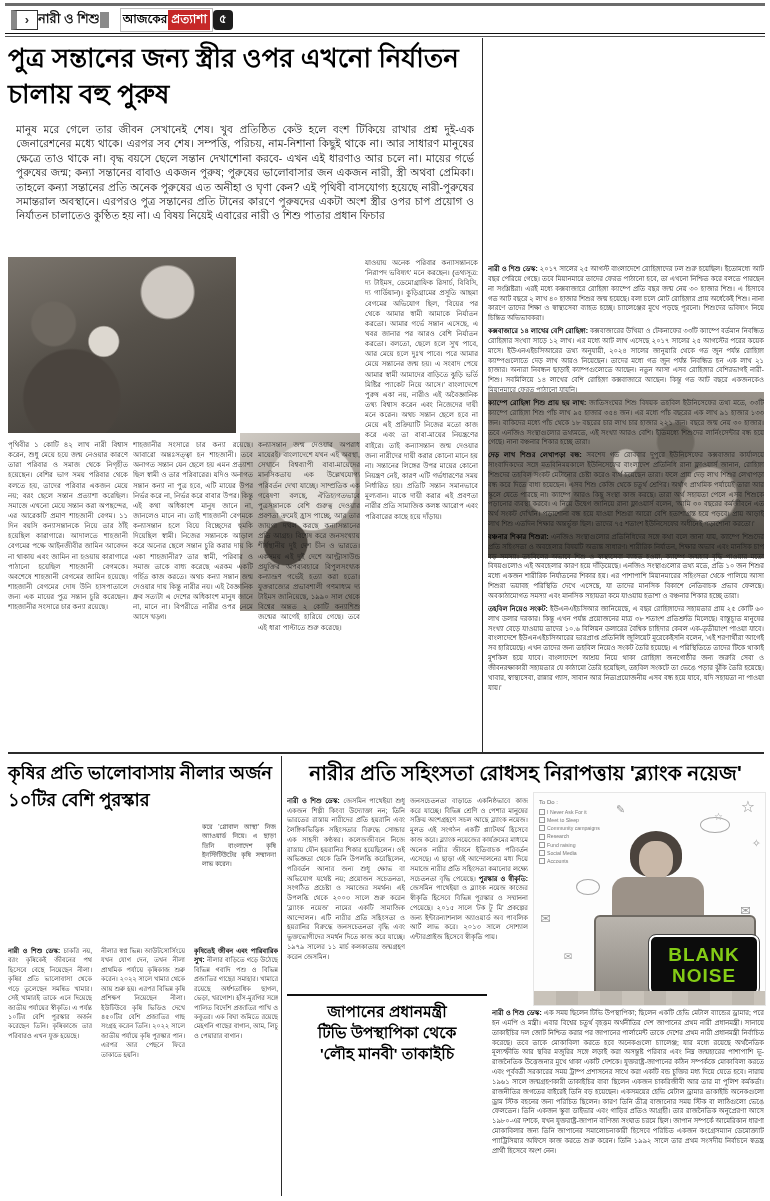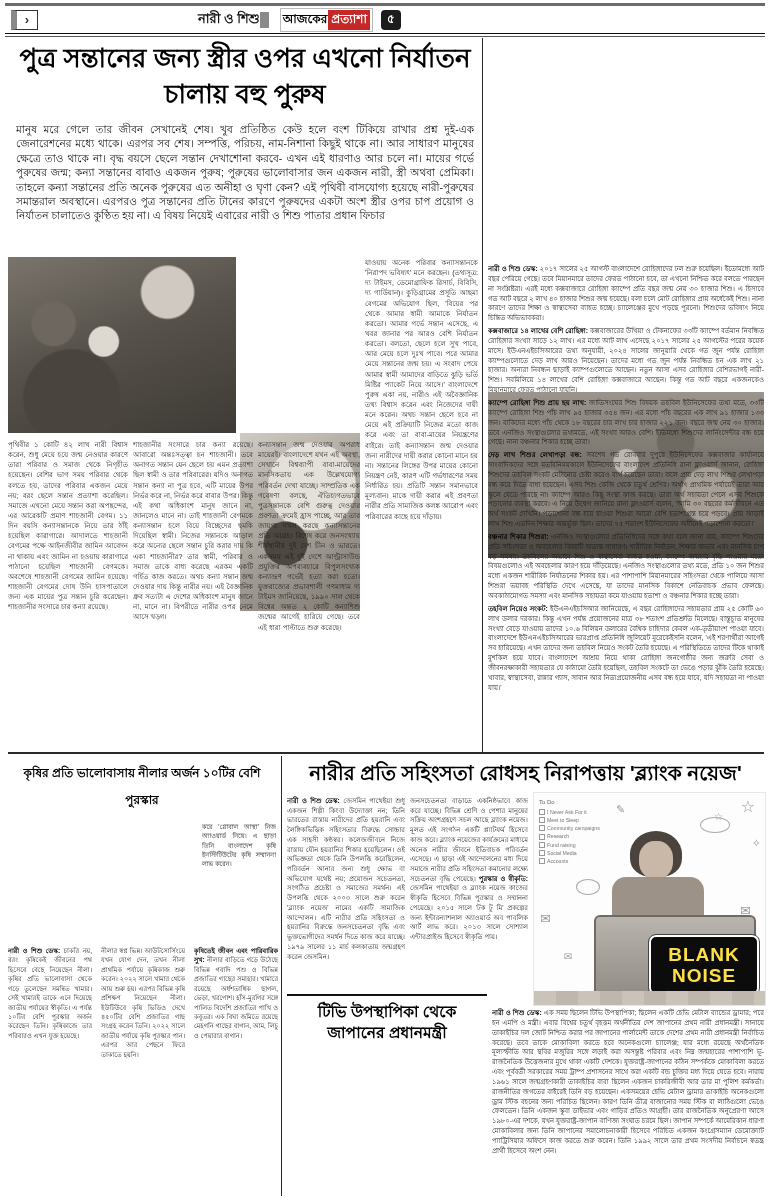--- a/index.html
+++ b/index.html
@@ -5,38 +5,38 @@
   html,body{margin:0;padding:0;background:#e9e9e9;}
   .page{position:relative;width:770px;height:1201px;background:#ffffff;margin:0 auto;
         font-family:"Liberation Sans","DejaVu Sans",sans-serif;color:#111;overflow:hidden;
         border-right:2px solid #9a9a9a;border-bottom:2px solid #9a9a9a;}
   
   .hdr{position:absolute;left:5px;right:5px;top:3px;height:27px;display:flex;align-items:center;
        border-top:3px solid #6b6b6b;border-bottom:1px solid #111;}
   .hdr:after{content:"";position:absolute;left:0;right:0;bottom:-4px;border-bottom:1px solid #555;}
   .nav-box{width:20px;height:18px;border:1px solid #333;border-left:6px solid #888;display:flex;align-items:center;
            justify-content:center;font-size:13px;font-weight:bold;color:#333;margin-left:6px;cursor:pointer;}
-  .sec-title{font-weight:bold;font-size:13px;margin-left:160px;}
+  .sec-title{font-weight:bold;font-size:13px;}
   .dateline{font-size:11px;font-weight:bold;margin:0 auto;}
-  .brand{display:flex;align-items:center;gap:3px;margin-right:8px;}
+  .brand{display:flex;align-items:center;gap:3px;margin-right:0;}
   .gray-tab{display:inline-block;width:9px;height:16px;background:#8a8a8a;margin-right:8px;}
   .brand-frame{border:1px solid #bbb;padding:1px 2px;display:flex;align-items:center;background:#fff;}
   .brand-black{font-weight:bold;font-size:12px;color:#000;}
   .brand-red{font-weight:bold;font-size:12px;color:#fff;background:#c62828;padding:0 3px;margin-left:1px;}
   .pagenum{width:20px;height:20px;background:#1c1c1c;color:#fff;border-radius:4px;display:flex;
            align-items:center;justify-content:center;font-size:12px;font-weight:bold;margin-right:2px;}
   
   .abs{position:absolute;}
   .bt{font-size:7px;line-height:1.45;text-align:justify;color:#1c1c1c;overflow:hidden;}
   .bt b{font-weight:bold;color:#000;}
   .photo{background:#8f8f8f;overflow:hidden;position:relative;}
   .vrule{position:absolute;width:1px;background:#2b2b2b;}
   .hrule{position:absolute;height:2px;background:#2b2b2b;}
   
-  .f-head{left:8px;top:40px;width:474px;font-size:26px;line-height:36px;font-weight:bold;text-align:center;color:#000;}
+  .f-head{left:8px;top:40px;width:474px;font-size:26px;line-height:36px;font-weight:bold;text-align:left;color:#000;}
   .f-lead{left:16px;top:122px;width:458px;height:130px;font-size:10.5px;line-height:14.4px;text-align:justify;
           color:#161616;overflow:hidden;}
   .photo-village{left:8px;top:257px;width:228px;height:176px;
      background:radial-gradient(circle at 70% 20%,#cfc9c2 0 12%,transparent 13%),
                 radial-gradient(circle at 42% 48%,#ddd8d0 0 9%,transparent 10%),
                 radial-gradient(circle at 20% 38%,#6d675f 0 10%,transparent 11%),
                 radial-gradient(circle at 28% 80%,#4a443e 0 22%,transparent 23%),
                 linear-gradient(160deg,#7a746c 0%,#57524b 45%,#3e3a35 100%);}
   .photo-baby{left:240px;top:257px;width:120px;height:178px;
      background:radial-gradient(circle at 38% 62%,#4c4741 0 16%,transparent 17%),
@@ -46,40 +46,40 @@
   .photo-crowd{left:488px;top:38px;width:276px;height:166px;
      background:radial-gradient(circle at 50% 42%,#bdb7af 0 7%,transparent 8%),
                 radial-gradient(circle at 22% 60%,#8f8981 0 9%,transparent 10%),
                 radial-gradient(circle at 80% 62%,#a79f96 0 11%,transparent 12%),
                 radial-gradient(circle at 68% 30%,#6e6961 0 8%,transparent 9%),
                 linear-gradient(180deg,#9b958d 0%,#6f6a63 55%,#4a463f 100%);}
   .r-head{left:488px;top:208px;width:276px;font-size:18.5px;line-height:25px;font-weight:bold;text-align:center;color:#000;}
   .r-body{left:488px;top:264px;width:276px;height:486px;font-size:6.8px;}
   .r-body p{margin:0 0 3px 0;}
   
-  .n-head{left:8px;top:760px;width:268px;font-size:12px;line-height:27px;font-weight:bold;text-align:center;color:#000;}
+  .n-head{left:8px;top:760px;width:268px;font-size:18px;line-height:27px;font-weight:bold;color:#000;}
   .n-side{left:202px;top:822px;width:74px;height:120px;font-size:6.4px;}
   .n-col{top:946px;width:84px;height:248px;font-size:6.5px;}
   
   .b-head{left:287px;top:760px;width:477px;font-size:20px;line-height:26px;font-weight:bold;text-align:center;color:#000;}
   .b-col{top:796px;width:118px;height:194px;font-size:6.7px;}
   .illus{left:533px;top:792px;width:231px;height:212px;background:#fdfdfd;border:1px solid #e6e6e6;}
   .doodle{position:absolute;color:#9a9a9a;font-size:13px;}
   .todo{position:absolute;left:5px;top:5px;width:72px;font-size:5.2px;color:#777;line-height:1.55;}
   .todo .tt{font-size:6px;color:#666;margin-bottom:1px;}
   .todo-row{display:flex;align-items:center;gap:2px;}
   .cbx{display:inline-block;width:4px;height:4px;border:1px solid #999;flex:0 0 auto;}
   .woman-hair{position:absolute;left:96px;top:38px;width:52px;height:46px;background:#4b433d;border-radius:50% 50% 40% 40%;}
   .woman-face{position:absolute;left:105px;top:48px;width:34px;height:38px;background:#c9b8a8;border-radius:45%;}
   .woman-body{position:absolute;left:78px;top:84px;width:92px;height:70px;background:#9c9288;border-radius:14px 14px 0 0;}
   .laptop{position:absolute;left:60px;top:122px;width:158px;height:84px;background:linear-gradient(180deg,#b9b4ad,#8e8982);
           border:2px solid #6f6a63;border-radius:6px 6px 0 0;}
   .bn-box{position:absolute;right:6px;bottom:10px;width:106px;height:56px;background:#0c0c0c;border:2px solid #fff;
           outline:1px solid #444;border-radius:7px;display:flex;flex-direction:column;align-items:center;justify-content:center;}
-  .bn-box span{color:#fde047;font-weight:bold;font-size:19px;line-height:21px;letter-spacing:1px;font-family:"Liberation Sans",sans-serif;}
+  .bn-box span{color:#84cc16;font-weight:bold;font-size:19px;line-height:21px;letter-spacing:1px;font-family:"Liberation Sans",sans-serif;}
   .desk{position:absolute;left:0;bottom:0;width:100%;height:14px;background:repeating-linear-gradient(90deg,#c9c3ba 0 22px,#bdb7ae 22px 44px);}
   .bubble{position:absolute;width:22px;height:14px;border:1.5px solid #a8a8a8;border-radius:50%;}
   
   .j-box{left:287px;top:994px;width:200px;border-top:2px solid #111;}
   .j-head{width:200px;padding-top:5px;font-size:15.5px;line-height:21px;font-weight:bold;text-align:center;color:#000;}
   .j-body{left:492px;top:1008px;width:272px;height:188px;font-size:6.8px;}
 </style>
 </head>
 <body>
 
@@ -192,21 +192,22 @@
         <span>BLANK</span>
         <span>NOISE</span>
       </div>
       <div class="desk"></div>
     </div>
   </div>
 
   <div>
     <div class="abs j-box">
       <div class="j-head">
+        <div>জাপানের প্রধানমন্ত্রী</div>
         <div>টিভি উপস্থাপিকা থেকে</div>
-        <div>জাপানের প্রধানমন্ত্রী</div>
+        <div>'লৌহ মানবী' তাকাইচি</div>
       </div>
     </div>
 
     <div class="abs bt j-body"><b>নারী ও শিশু ডেস্ক:</b> <span>এক সময় ছিলেন টিভি উপস্থাপিকা; ছিলেন একটি হেভি মেটাল ব্যান্ডের ড্রামার; পরে হন এমপি ও মন্ত্রী। এবার বিশ্বের চতুর্থ বৃহত্তম অর্থনীতির দেশ জাপানের প্রথম নারী প্রধানমন্ত্রী। সানায়ে তাকাইচির দল জোট নিশ্চিত করার পর জাপানের পার্লামেন্ট তাকে দেশের প্রথম নারী প্রধানমন্ত্রী নির্বাচিত করেছে। তবে তাকে মোকাবিলা করতে হবে অনেকগুলো চ্যালেঞ্জ; যার মধ্যে রয়েছে অর্থনৈতিক মূল্যস্ফীতি আর স্থবির মজুরির সঙ্গে লড়াই করা অসন্তুষ্ট পরিবার এবং নিম্ন জন্মহারের পাশাপাশি ভূ-রাজনৈতিক উত্তেজনার মুখে থাকা একটি দেশকে। যুক্তরাষ্ট্র-জাপানের কঠিন সম্পর্ককে মোকাবিলা করতে এবং পূর্ববর্তী সরকারের সময় ট্রাম্প প্রশাসনের সাথে করা একটি বন্ড চুক্তির মধ্য দিয়ে যেতে হবে। নারায় ১৯৬১ সালে জন্মগ্রহণকারী তাকাইচির বাবা ছিলেন একজন চাকরিজীবী আর তার মা পুলিশ কর্মকর্তা। রাজনীতির জগতের বাইরেই তিনি বড় হয়েছেন। একসময়ের হেভি মেটাল ড্রামার তাকাইচি অনেকগুলো ড্রাম স্টিক বহনের জন্য পরিচিত ছিলেন। কারণ তিনি তীব্র বাজানোর সময় স্টিক বা লাঠিগুলো ভেঙে ফেলতেন। তিনি একজন স্কুবা ডাইভার এবং গাড়ির প্রতিও আগ্রহী। তার রাজনৈতিক অনুপ্রেরণা আসে ১৯৮০-এর দশকে, যখন যুক্তরাষ্ট্র-জাপান বাণিজ্য সংঘাত চরমে ছিল। জাপান সম্পর্কে আমেরিকান ধারণা মোকাবিলার জন্য তিনি জাপানের সমালোচনাকারী হিসেবে পরিচিত একজন কংগ্রেসম্যান ডেমোক্র্যাট প্যাট্রিসিয়ার অফিসে কাজ করতে শুরু করেন। তিনি ১৯৯২ সালে তার প্রথম সংসদীয় নির্বাচনে স্বতন্ত্র প্রার্থী হিসেবে অংশ নেন।</span></div>
   </div>
 
 </div>
 
 </body></html>

